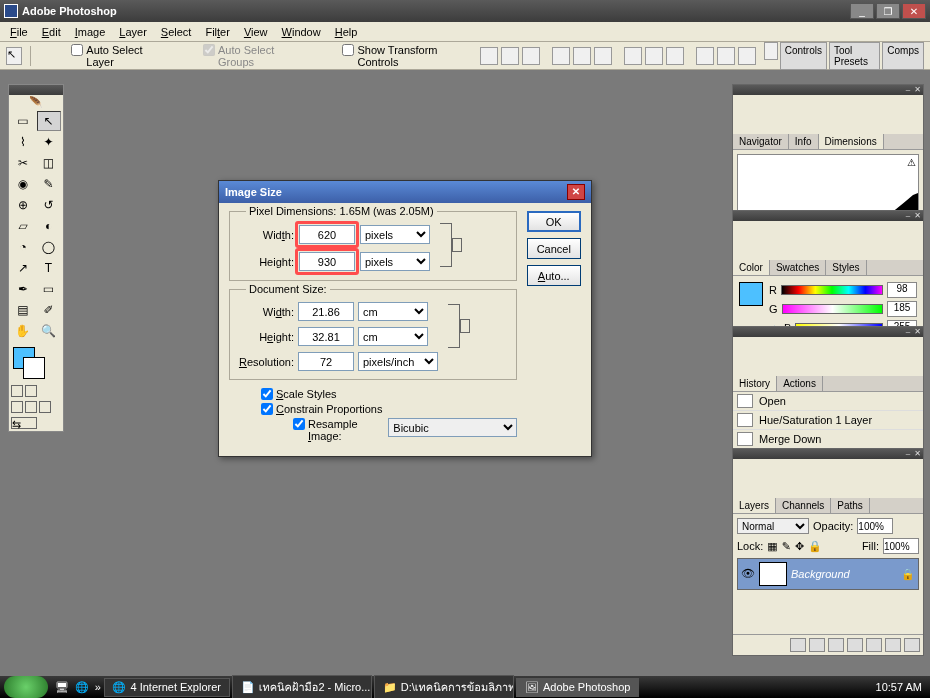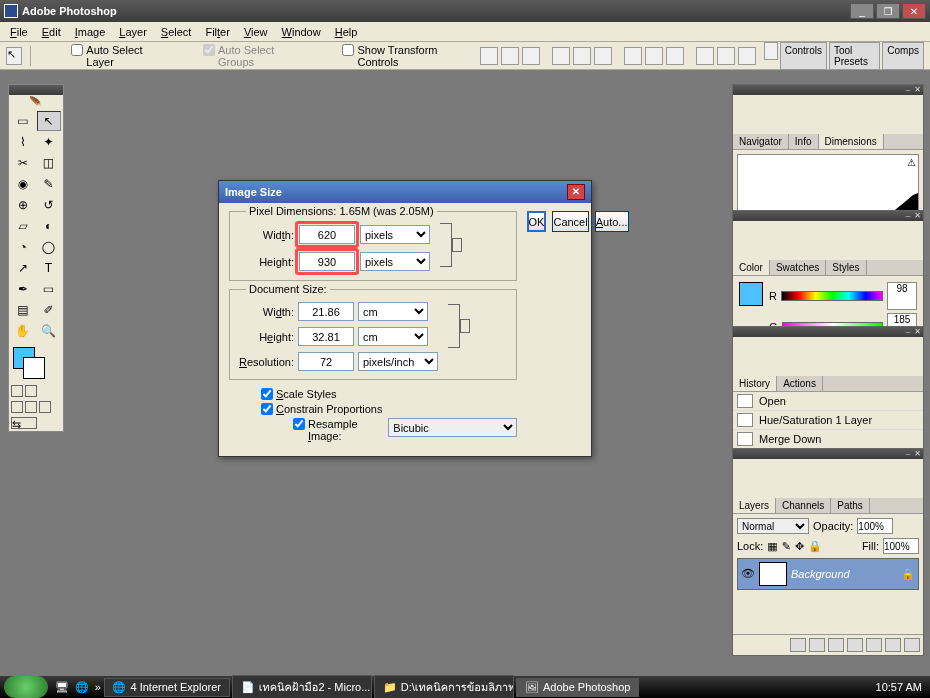--- a/index.html
+++ b/index.html
@@ -38,21 +38,21 @@
 .panel-tabs span { padding: 2px 6px; font-size: 10px; border-right: 1px solid #999; cursor: pointer; }
 .panel-tabs span.active { background: #ece9d8; }
 .histogram { height: 90px; background: #fff; margin: 4px; position: relative; border: 1px solid #888; }
 .hist-curve { position: absolute; bottom: 0; left: 0; right: 0; height: 50px; }
 .color-body { padding: 6px; }
 .color-row { display: flex; align-items: center; gap: 4px; margin-bottom: 3px; }
 .color-swatch { width: 24px; height: 24px; background: #4dc0ff; border: 1px solid #000; }
 .slider { flex: 1; height: 10px; background: linear-gradient(90deg,#000,#f00,#ff0,#0f0,#0ff,#00f,#f0f); border: 1px solid #666; position: relative; }
 .slider-g { background: linear-gradient(90deg,#f0f,#fff,#0f0); }
 .slider-b { background: linear-gradient(90deg,#ff0,#fff,#00f); }
-.valbox { width: 30px; height: 28px; border: 1px solid #888; background: #fff; text-align: center; font-size: 10px; }
+.valbox { width: 30px; height: 16px; border: 1px solid #888; background: #fff; text-align: center; font-size: 10px; }
 .spectrum { height: 14px; background: linear-gradient(90deg,#f00,#ff0,#0f0,#0ff,#00f,#f0f,#f00); margin: 2px 6px; }
 .history-body { max-height: 70px; overflow: hidden; }
 .hist-row { display: flex; align-items: center; padding: 2px 4px; gap: 6px; border-bottom: 1px solid #ddd; cursor: pointer; }
 .hist-icon { width: 16px; height: 14px; border: 1px solid #888; background: #fff; }
 .layers-body { padding: 4px; }
 .layer-ctrl { display: flex; align-items: center; gap: 4px; margin-bottom: 4px; font-size: 10px; }
 .layer-ctrl select, .layer-ctrl input { font-size: 10px; height: 16px; border: 1px solid #888; }
 .layer-row { display: flex; align-items: center; background: #7a9acc; padding: 3px; gap: 4px; border: 1px solid #666; }
 .eye { width: 14px; height: 14px; }
 .thumb { width: 28px; height: 24px; background: #fff; border: 1px solid #000; }
@@ -67,21 +67,21 @@
 .dlg-left { flex: 1; }
 .fieldset { border: 1px solid #aca899; padding: 6px 8px 8px; margin-bottom: 8px; position: relative; }
 .fieldset .legend { position: absolute; top: -7px; left: 16px; background: #ece9d8; padding: 0 3px; }
 .frow { display: flex; align-items: center; gap: 4px; margin-top: 6px; }
 .frow label { width: 56px; text-align: right; }
 .frow input[type=text] { width: 56px; height: 19px; border: 1px solid #7f9db9; padding: 0 3px; background: #fff; text-align: center; }
 .frow select { width: 70px; height: 19px; border: 1px solid #7f9db9; background: #fff; font-size: 11px; }
 .link-brkt { width: 12px; border-right: 1px solid #666; border-top: 1px solid #666; border-bottom: 1px solid #666; height: 44px; margin-left: 4px; }
 .link-icon { width: 10px; height: 14px; border: 1px solid #666; }
 .highlight { border: 3px solid #ff4d4d; border-radius: 3px; padding: 1px; margin: -3px; }
-.dlg-btns { display: flex; flex-direction: row; gap: 6px; width: 70px; }
+.dlg-btns { display: flex; flex-direction: column; gap: 6px; width: 70px; }
 .dlg-btn { height: 21px; border: 1px solid #003c74; background: linear-gradient(#fff,#e3e3e3); cursor: pointer; font-size: 11px; }
 .dlg-btn.default { border: 2px solid #2a6ac0; }
 .checks { margin-top: 6px; }
 .checks .check { margin-bottom: 3px; }
 .resample select { width: 150px; height: 19px; border: 1px solid #7f9db9; margin-left: 6px; }
 
 .taskbar { position: absolute; bottom: 0; left: 0; right: 0; height: 22px; background: linear-gradient(#3a3a3a,#000); display: flex; align-items: center; color: #fff; font-size: 10px; }
 .start { width: 44px; height: 22px; background: radial-gradient(circle,#6ad06a,#2a7a2a); border-radius: 11px; margin: 0 4px; }
 .task { padding: 2px 8px; background: #333; margin-right: 2px; border: 1px solid #555; display: flex; align-items: center; gap: 4px; max-width: 140px; overflow: hidden; white-space: nowrap; cursor: pointer; }
 .task.active { background: #555; }

